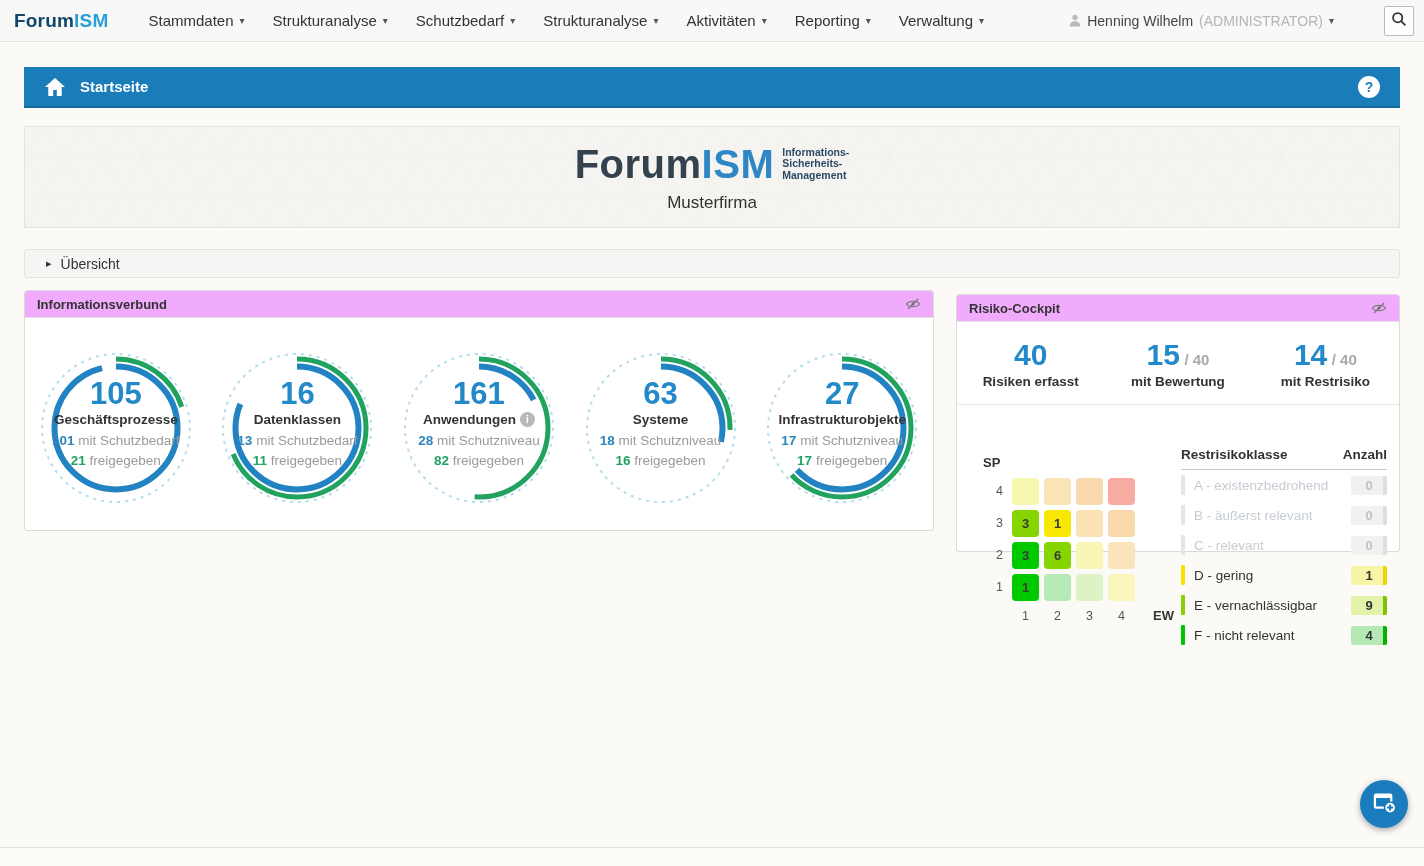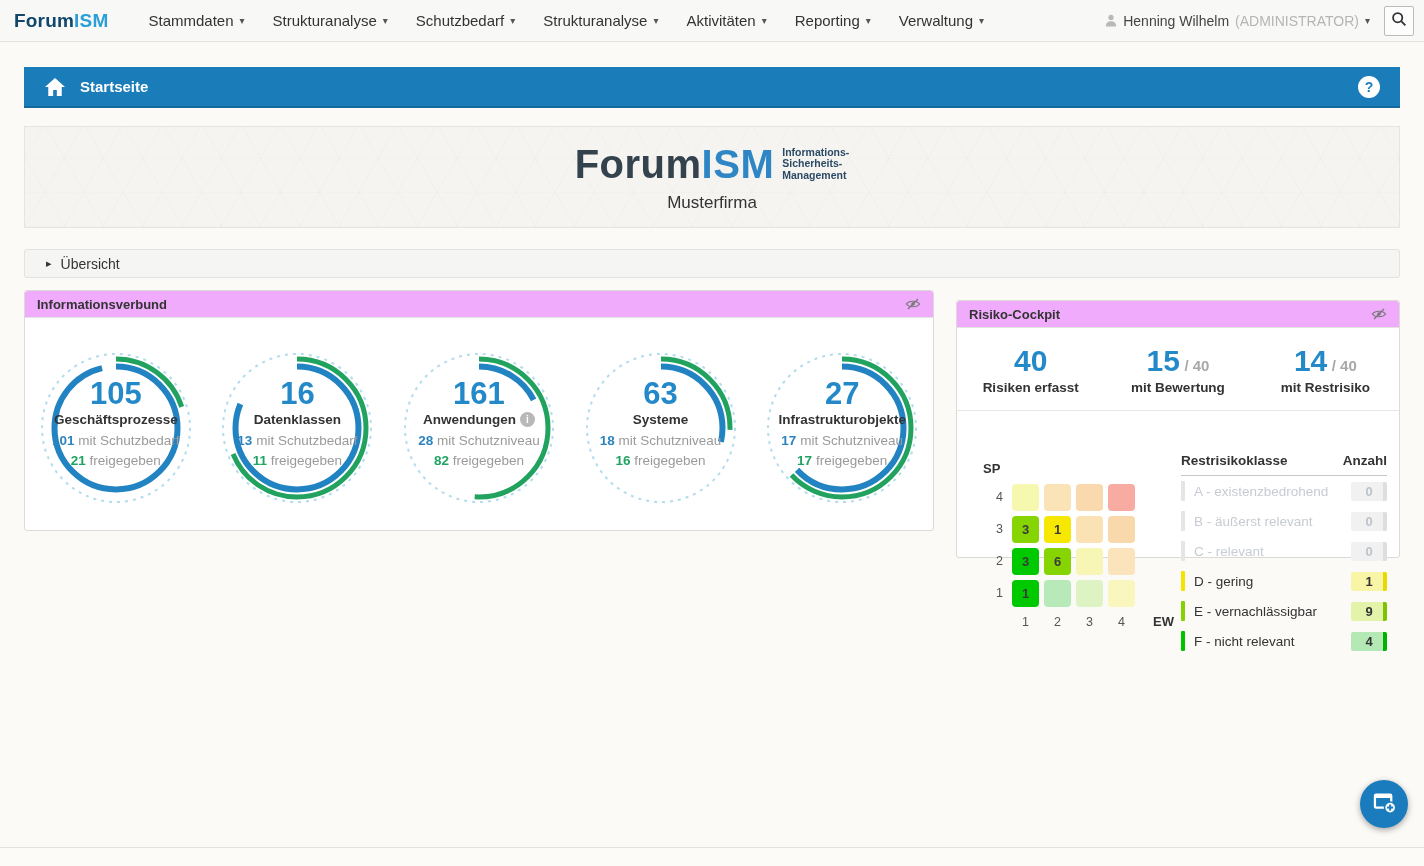--- a/index.html
+++ b/index.html
@@ -8,21 +8,21 @@
   .page { position:relative; width:1424px; height:866px; }
 
   
   .topnav { position:absolute; top:0; left:0; width:1424px; height:42px; background:#f8f8f7;
             border-bottom:1px solid #e4e4e2; display:flex; align-items:center; }
   .logo { margin-left:14px; font-size:19px; font-weight:bold; letter-spacing:.2px; cursor:pointer; }
   .logo .lp { color:#10476b; } .logo .ls { color:#2a9fd8; }
   .menu { display:flex; align-items:center; margin-left:26px; }
   .menu-item { display:flex; align-items:center; gap:6px; padding:0 14px; font-size:15px; color:#333; cursor:pointer; height:42px; line-height:42px; }
   .caret { font-size:10px; color:#555; }
-  .topnav-right { margin-left:auto; display:flex; align-items:center; }
+  .topnav-right { margin-left:auto; display:flex; align-items:center;gap:36px; }
   .user { display:flex; align-items:center; gap:6px; font-size:14px; color:#444; cursor:pointer; margin-right:14px; }
   .user .urole { color:#b5b5b5; }
   .user-icon svg { display:block; }
   .searchbtn { width:30px; height:30px; margin-right:10px; background:#fdfdfd; border:1px solid #bbb; border-radius:2px;
                display:flex; align-items:center; justify-content:center; cursor:pointer; }
 
   
   .crumbbar { position:absolute; top:67px; left:24px; width:1376px; height:41px; background:#1b7cba;
               border-bottom:2px solid #15699f; display:flex; align-items:center; padding:0 20px; }
   .home-icon { width:22px; height:20px; margin-right:14px; cursor:pointer; }
@@ -67,21 +67,21 @@
   .stat-text { position:absolute; top:0; left:0; width:100%; height:168px; text-align:center; }
   .stat-value { margin-top:33px; font-size:31px; font-weight:bold; color:#2389c9; line-height:34px; }
   .stat-label { font-size:13.5px; font-weight:bold; color:#333; margin-top:1px; white-space:nowrap; }
   .info-icon { display:inline-block; width:15px; height:15px; margin-left:4px; border-radius:50%; background:#b8b8b8;
                color:#fff; font-size:10px; font-weight:bold; line-height:15px; text-align:center; font-style:normal; vertical-align:1px; }
   .stat-line { font-size:13.5px; color:#9a9a9a; margin-top:7px; white-space:nowrap; line-height:14px; }
   .stat-line:last-child { margin-top:6px; }
   .num-blue  { color:#2d84bd; font-weight:bold; }
   .num-green { color:#21a364; font-weight:bold; }
 
-  .panel-risk { top:300px; left:956px; width:444px; height:258px; }
+  .panel-risk { top:294px; left:956px; width:444px; height:258px; }
   .risk-stats { display:flex; padding-top:17px; }
   .risk-stat { flex:1; text-align:center; cursor:pointer; }
   .rs-num { font-size:30px; font-weight:bold; color:#2389c9; line-height:32px;margin-top:29px; }
   .rs-suffix { font-size:15px; font-weight:bold; color:#a8a8a8; }
   .rs-label { font-size:13.5px; font-weight:bold; color:#333; margin-top:3px; }
   .risk-divider { margin-top:15px; border-top:1px solid #e6e6e4; }
   .restrisiken-title { font-size:13.5px; font-weight:bold; color:#333; padding:10px 0 0 12px; }
 
   
   .hm { position:absolute; left:26px; top:160px; display:grid;

